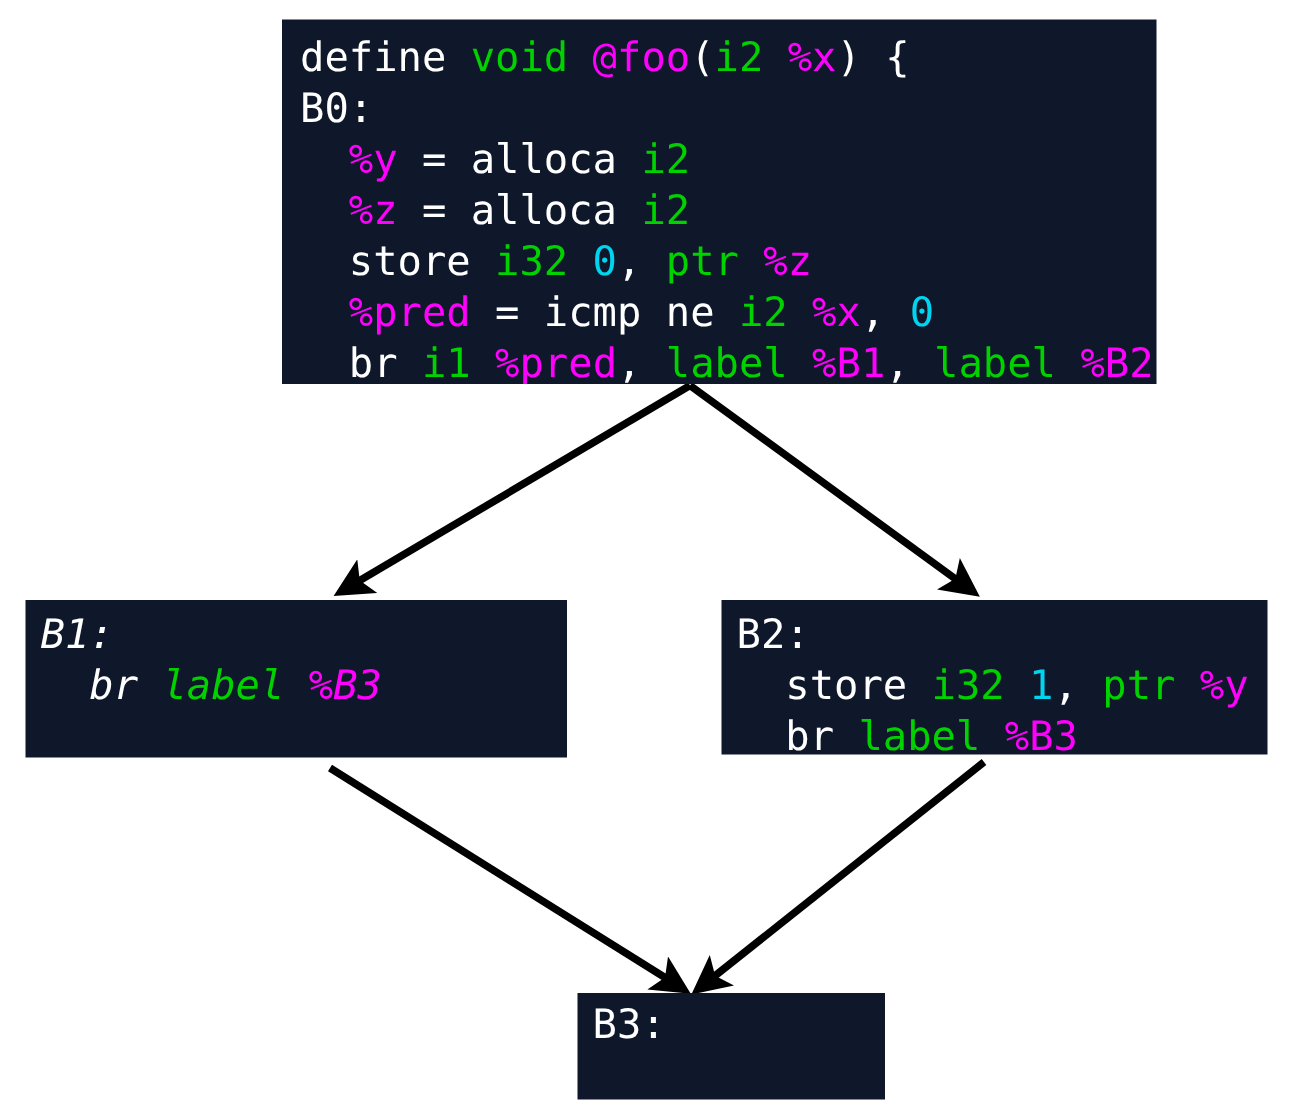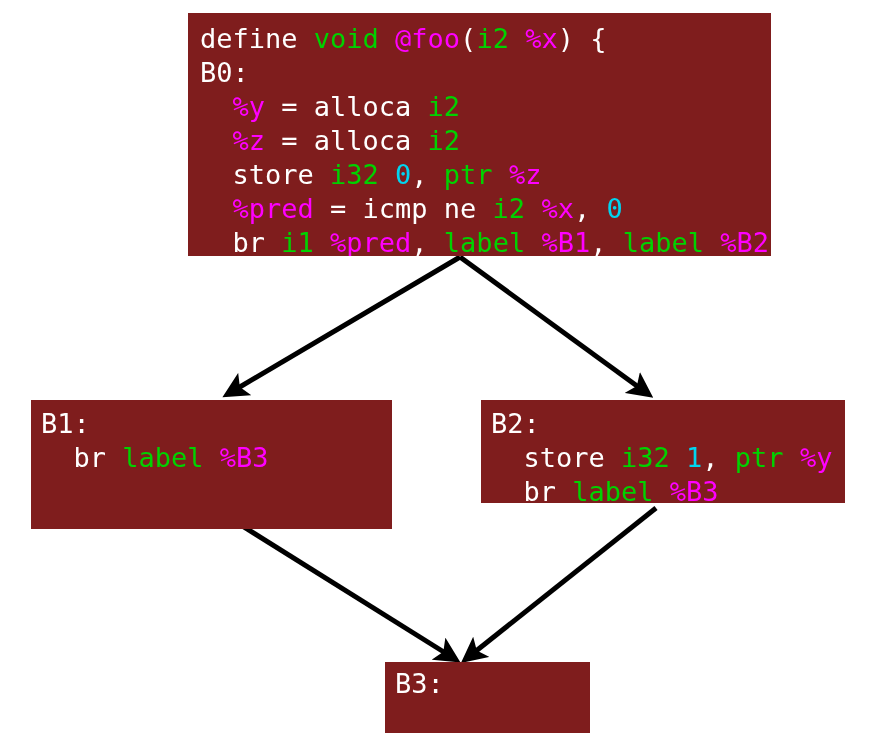--- a/index.html
+++ b/index.html
@@ -21,21 +21,21 @@
   #edges {
     position: absolute;
     left: 0;
     top: 0;
     width: 876px;
     height: 740px;
     pointer-events: none;
   }
   .bb {
     position: absolute;
-    background: #7f1d1d;
+    background: #0f172a;
     color: #ffffff;
     font-family: "DejaVu Sans Mono", monospace;
     font-size: 27px;
     line-height: 34px;
     white-space: pre;
     letter-spacing: 0px;
     z-index: 2;
     box-sizing: border-box;
     overflow: hidden;
   }
@@ -45,21 +45,21 @@
   }
   .kw   { color: #ffffff; }
   .ty   { color: #00d200; }
   .id   { color: #ff00ff; }
   .num  { color: #00d5f0; }
   .pun  { color: #ffffff; }
   .lbl  { color: #ffffff; }
 
   
   #bb-b0 { left: 188px; top: 13px;  width: 583px; height: 243px; padding: 9px 0 0 12px; }
-  #bb-b1 { left: 31px;  top: 400px; width: 361px; height: 129px; padding: 7px 0 0 10px; }
+  #bb-b1 { left: 17px;  top: 400px; width: 361px; height: 105px; padding: 7px 0 0 10px; font-style: italic; }
   #bb-b2 { left: 481px; top: 400px; width: 364px; height: 103px; padding: 7px 0 0 10px; }
   #bb-b3 { left: 385px; top: 662px; width: 205px; height: 71px;  padding: 5px 0 16px 10px; }
 </style>
 </head>
 <body>
 
 <div id="canvas">
 
   <svg id="edges" viewBox="0 0 876 740" xmlns="http://www.w3.org/2000/svg">
     <defs>

